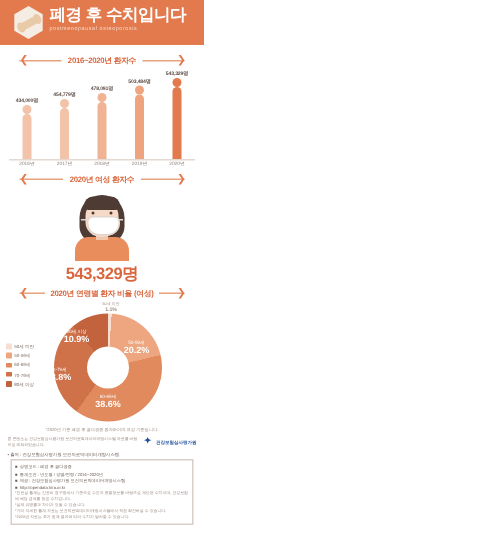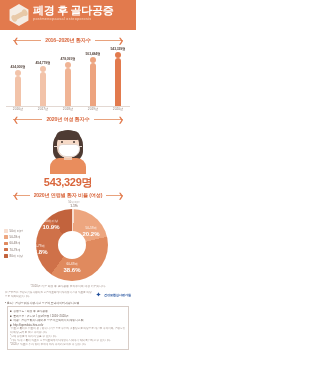--- a/index.html
+++ b/index.html
@@ -219,21 +219,21 @@
 
 <div class="page">
 
   <div class="header">
     <div class="hex-wrap">
       <div class="hex">
           <div class="bone"></div>
         </div>
     </div>
     <div class="title-block">
-      <div class="title-ko">폐경 후 골다공증</div>
+      <div class="title-ko">폐경 후 수치입니다</div>
       <div class="title-en">postmenopausal osteoporosis</div>
     </div>
   </div>
 
   <div style="margin-top:6px;">
     <div class="banner">
       <div class="rule"></div>
       <span class="chev l">❮</span>
       <span class="chev r">❯</span>
       <span class="cap">2016~2020년 환자수</span>

